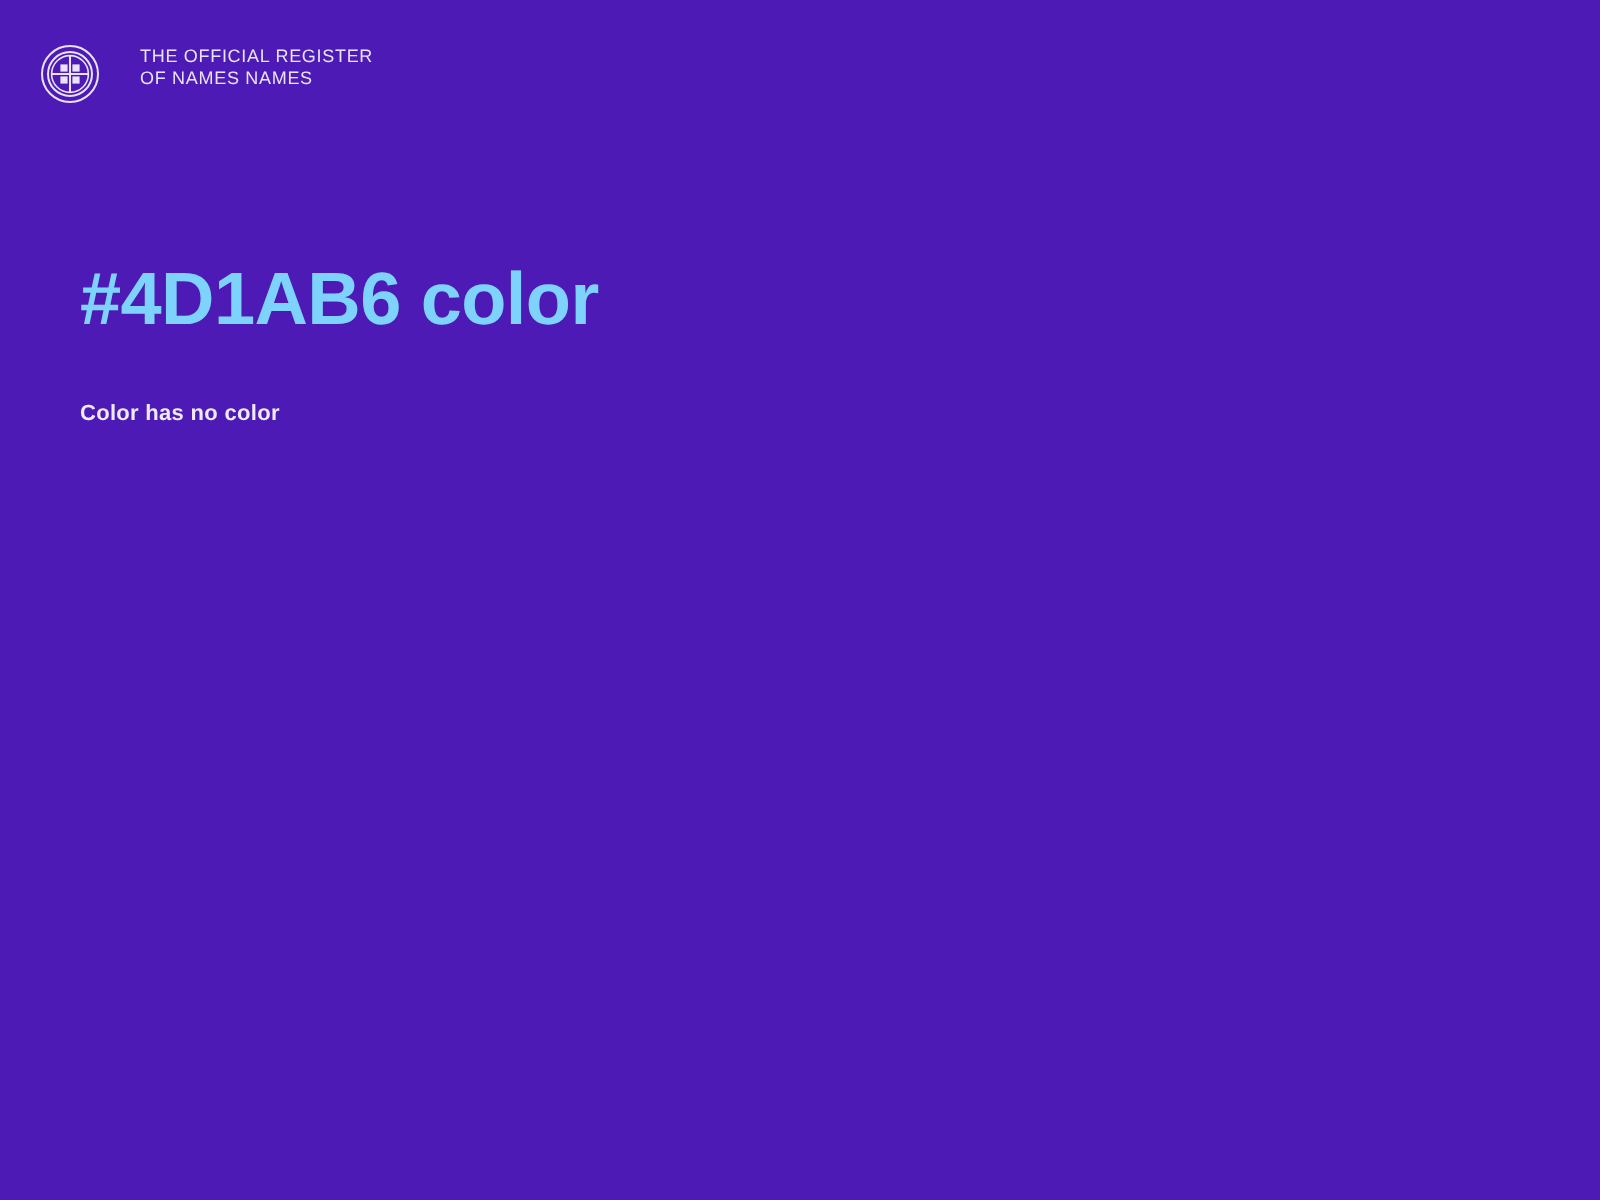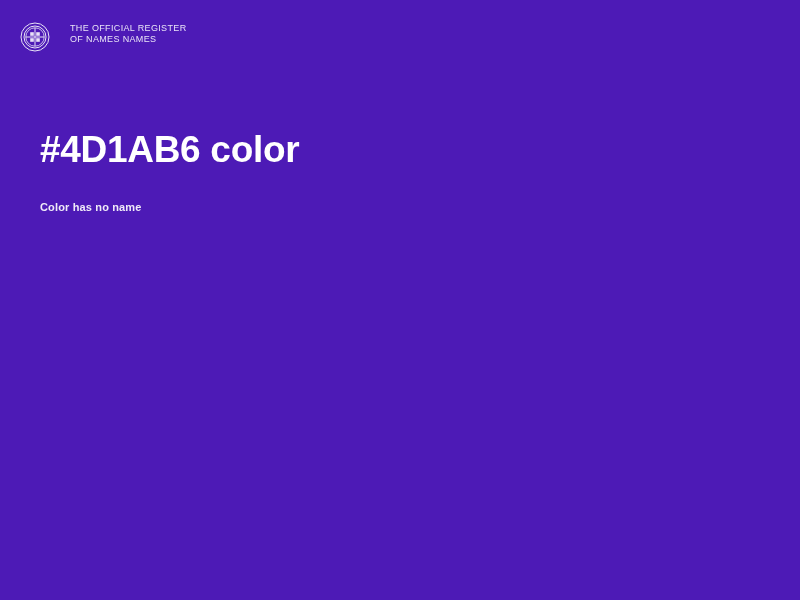--- a/index.html
+++ b/index.html
@@ -56,21 +56,21 @@
 
   
   #main {
     position: absolute;
     left: 40px;
     top: 128px;
     width: 700px;
   }
 
   #color-title {
-    color: #ffffff;
+    color: #7dd3fc;
     font-size: 37px;
     font-weight: 700;
     letter-spacing: -0.3px;
     line-height: 44px;
     margin: 0;
     white-space: nowrap;
   }
 
   #color-subtitle {
     color: #EFEAF8;
@@ -116,16 +116,16 @@
       </svg>
     </span>
     <span id="brand-wordmark">
       <span class="wordmark-line">THE OFFICIAL REGISTER</span>
       <span class="wordmark-line">OF NAMES NAMES</span>
     </span>
   </div>
 
   <div id="main">
     <h1 id="color-title">#4D1AB6 color</h1>
-    <p id="color-subtitle">Color has no name</p>
+    <p id="color-subtitle">Color has no color</p>
   </div>
 
 </div>
 
 </body></html>

